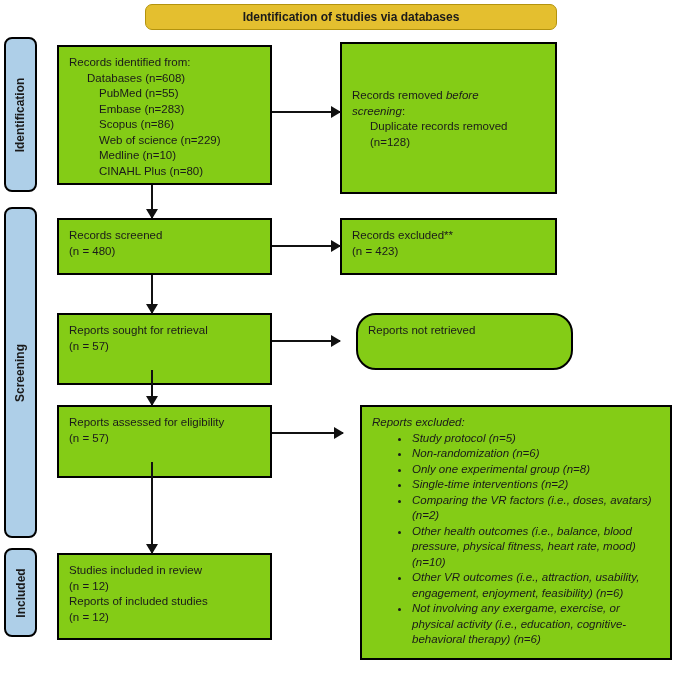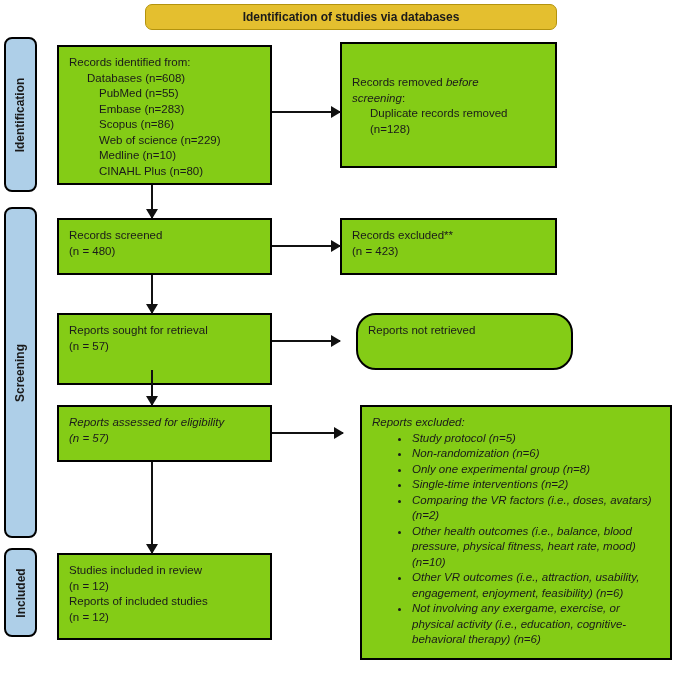--- a/index.html
+++ b/index.html
@@ -90,21 +90,21 @@
     <div>Records identified from:</div>
     <div class="ind1">Databases (n=608)</div>
     <div class="ind2">PubMed (n=55)</div>
     <div class="ind2">Embase (n=283)</div>
     <div class="ind2">Scopus (n=86)</div>
     <div class="ind2">Web of science (n=229)</div>
     <div class="ind2">Medline (n=10)</div>
     <div class="ind2">CINAHL Plus (n=80)</div>
   </div>
 
-  <div class="box vcenter" style="left:340px; top:42px; width:217px; height:126px;">
+  <div class="box vcenter" style="left:340px; top:42px; width:217px; height:152px;">
     <div><span>Records removed </span><span class="it">before</span></div>
     <div><span class="it">screening</span><span>:</span></div>
     <div class="ind1">Duplicate records removed</div>
     <div class="ind1">(n=128)</div>
   </div>
 
   <div class="box" style="left:57px; top:218px; width:215px; height:57px;">
     <div>Records screened</div>
     <div>(n = 480)</div>
   </div>
@@ -114,21 +114,21 @@
   </div>
 
   <div class="box" style="left:57px; top:313px; width:215px; height:72px;">
     <div>Reports sought for retrieval</div>
     <div>(n = 57)</div>
   </div>
   <div class="box" style="left:356px; top:313px; width:217px; height:57px;border-radius:20px;">
     <div>Reports not retrieved</div>
   </div>
 
-  <div class="box" style="left:57px; top:405px; width:215px; height:57px;font-style:italic;">
+  <div class="box" style="left:57px; top:405px; width:215px; height:73px;">
     <div>Reports assessed for eligibility</div>
     <div>(n = 57)</div>
   </div>
 
   <div class="box" style="left:360px; top:405px; width:312px; height:255px; padding-right:6px;font-style:italic;">
     <div>Reports excluded:</div>
     <ul>
       <li>Study protocol (n=5)</li>
       <li>Non-randomization (n=6)</li>
       <li>Only one experimental group (n=8)</li>

